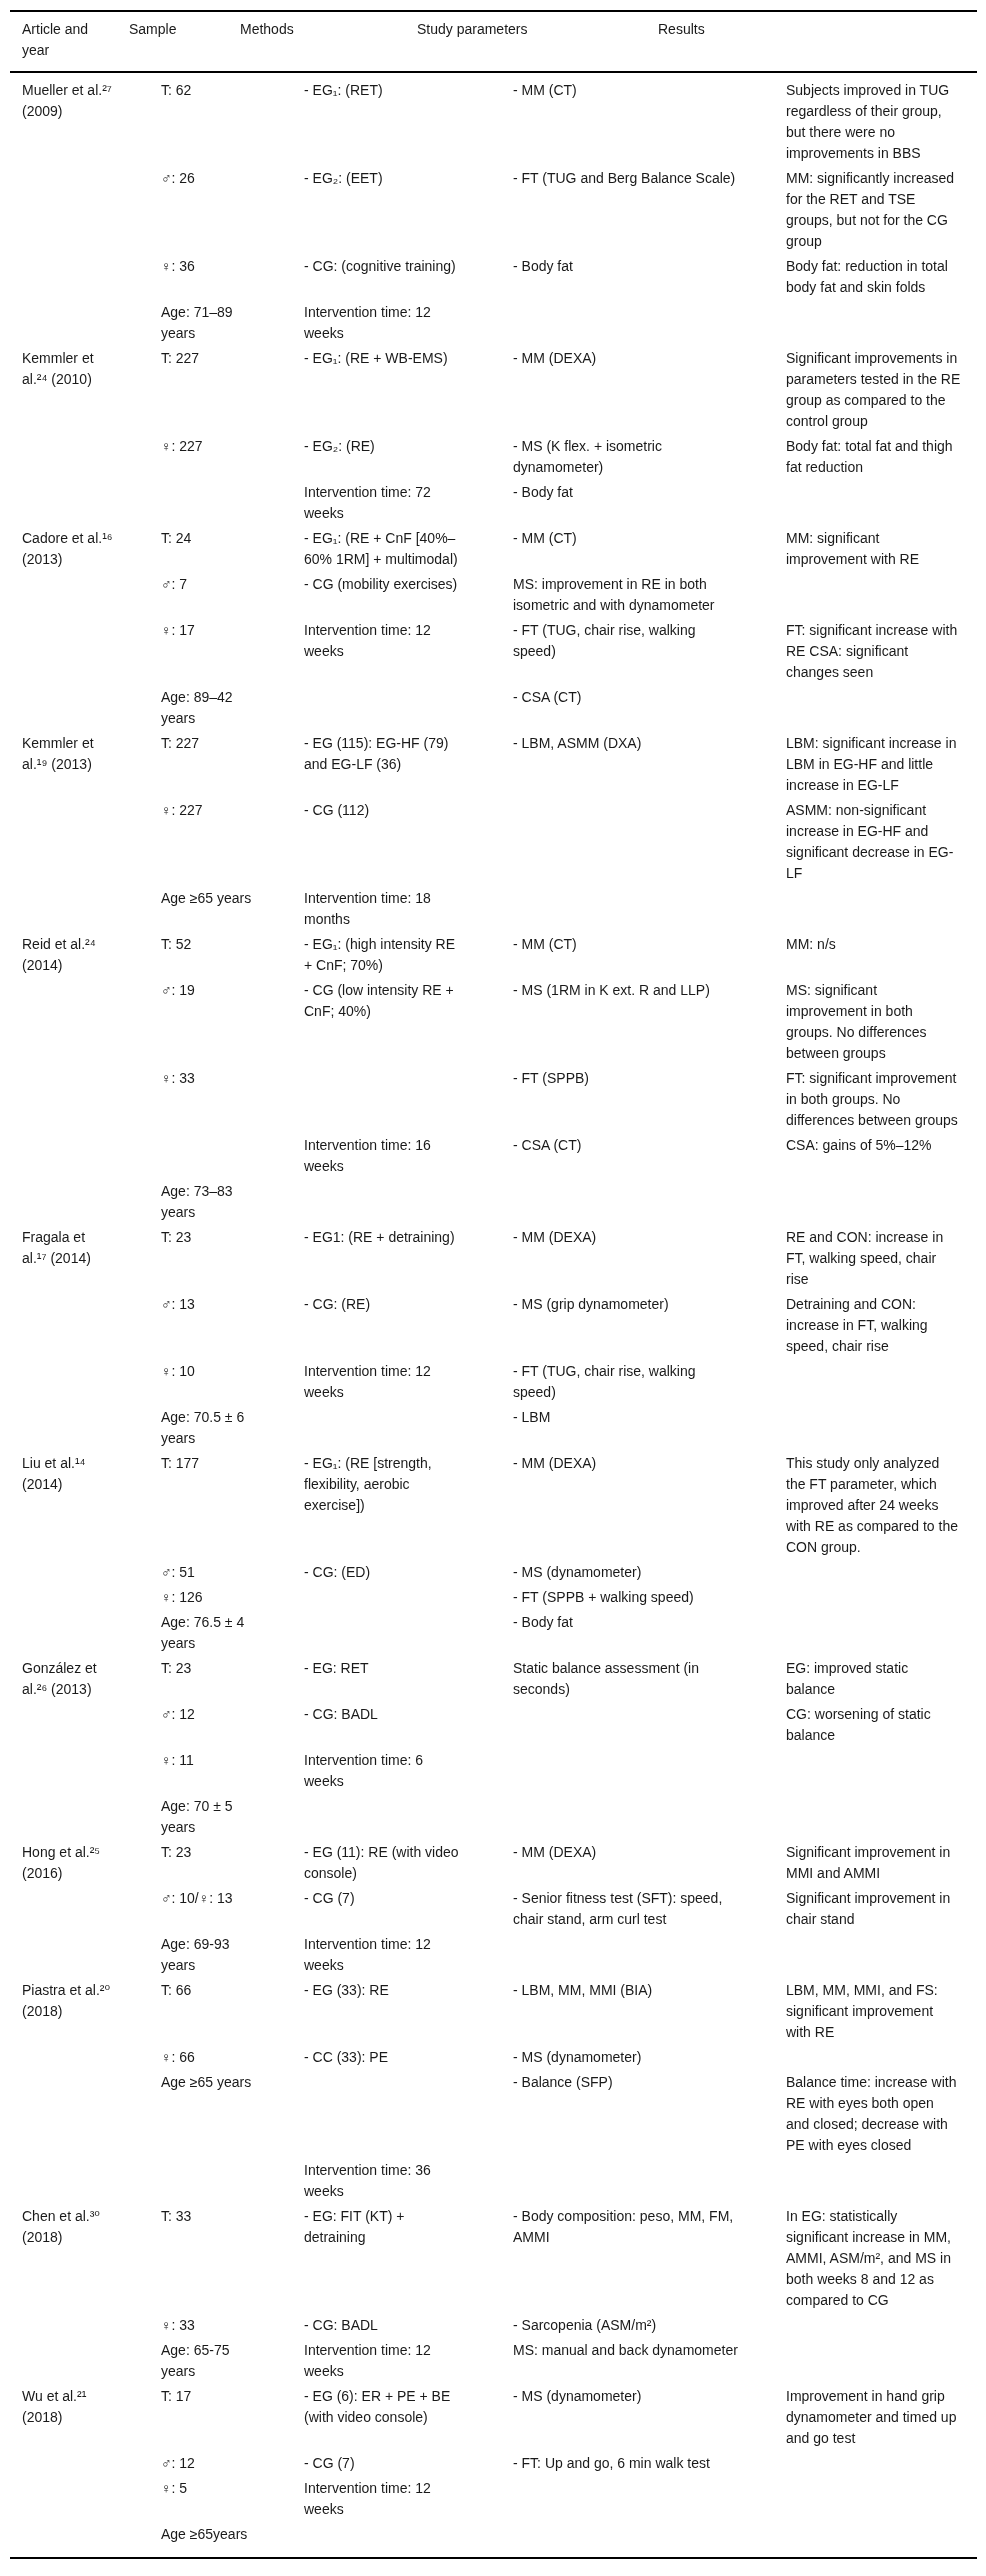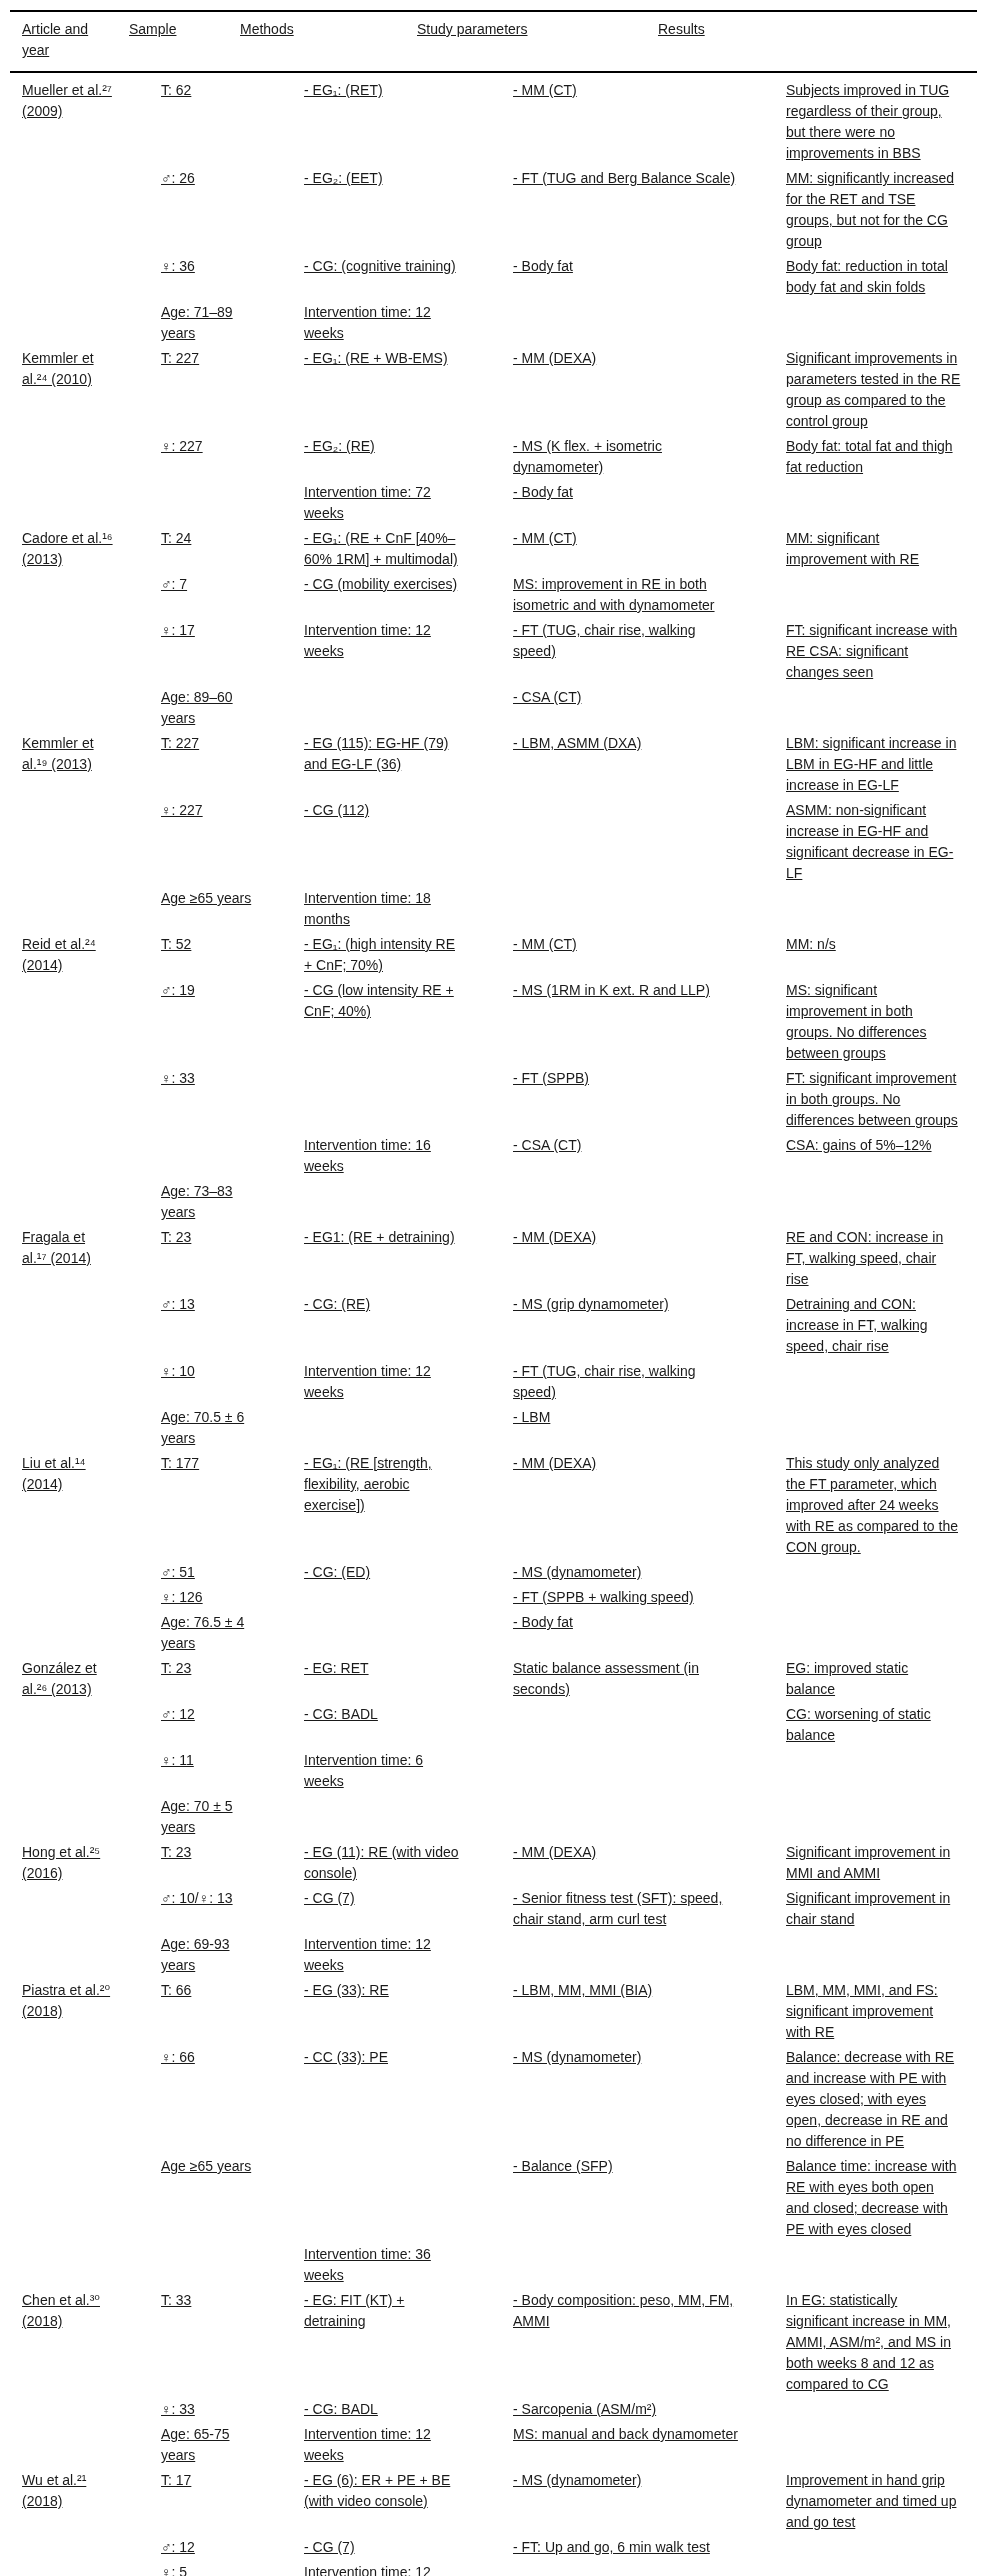--- a/index.html
+++ b/index.html
@@ -15,21 +15,20 @@
     color: #1a1a1a;
   }
   .table-wrap {
     margin: 10px 10px 0 10px; 
   }
   .grid {
     display: grid;
     grid-template-columns: 107px 111px 177px 241px 1fr;
     align-items: start;
     padding-left: 12px;
-    text-decoration: underline;
   }
   .cell {
     padding-right: 16px;
     word-wrap: break-word;
   }
   .thead {
     border-top: 2.5px solid #000;
     border-bottom: 2.5px solid #000;
   }
   .thead .grid {
@@ -132,21 +131,21 @@
         </div>
         <div class="grid row">
           <div class="cell"></div>
           <div class="cell">♀: 17</div>
           <div class="cell">Intervention time: 12 weeks</div>
           <div class="cell">- FT (TUG, chair rise, walking speed)</div>
           <div class="cell">FT: significant increase with RE CSA: significant changes seen</div>
         </div>
         <div class="grid row">
           <div class="cell"></div>
-          <div class="cell">Age: 89–60 years</div>
+          <div class="cell">Age: 89–42 years</div>
           <div class="cell"></div>
           <div class="cell">- CSA (CT)</div>
           <div class="cell"></div>
         </div>
       </div>
       <div class="group">
         <div class="grid row">
           <div class="cell">Kemmler et al.¹⁹ (2013)</div>
           <div class="cell">T: 227</div>
           <div class="cell">- EG (115): EG-HF (79) and EG-LF (36)</div>
@@ -324,21 +323,20 @@
           <div class="cell">T: 66</div>
           <div class="cell">- EG (33): RE</div>
           <div class="cell">- LBM, MM, MMI (BIA)</div>
           <div class="cell">LBM, MM, MMI, and FS: significant improvement with RE</div>
         </div>
         <div class="grid row">
           <div class="cell"></div>
           <div class="cell">♀: 66</div>
           <div class="cell">- CC (33): PE</div>
           <div class="cell">- MS (dynamometer)</div>
-          <div class="cell">Balance: decrease with RE and increase with PE with eyes closed; with eyes open, decrease in RE and no difference in PE</div>
         </div>
         <div class="grid row">
           <div class="cell"></div>
           <div class="cell">Age ≥65 years</div>
           <div class="cell"></div>
           <div class="cell">- Balance (SFP)</div>
           <div class="cell">Balance time: increase with RE with eyes both open and closed; decrease with PE with eyes closed</div>
         </div>
         <div class="grid row">
           <div class="cell"></div>

